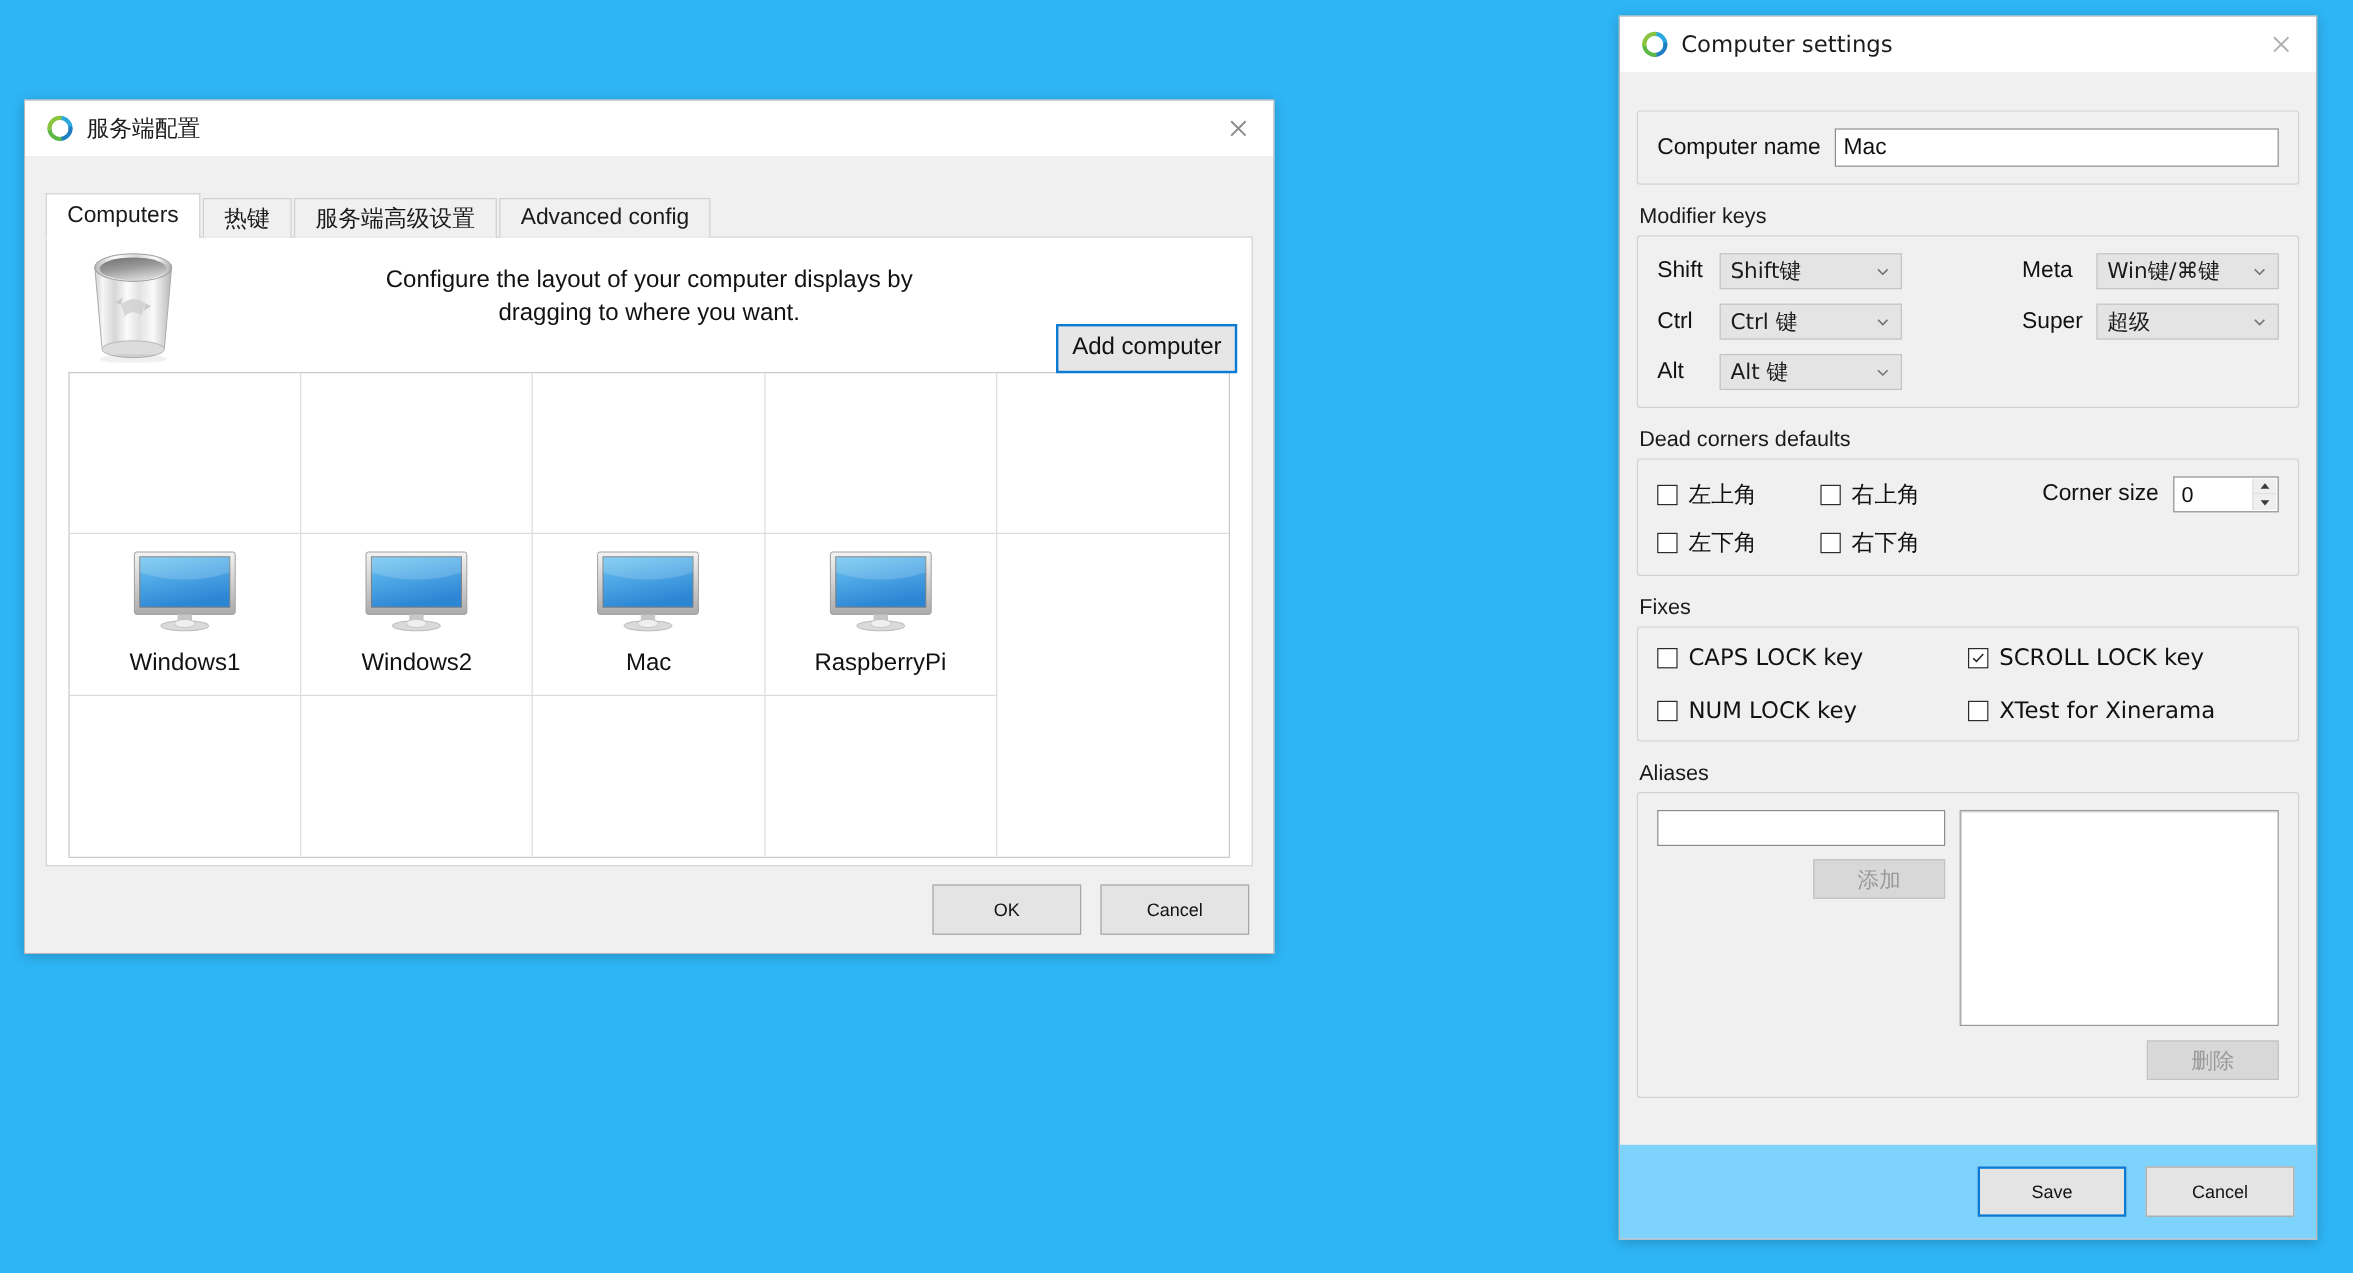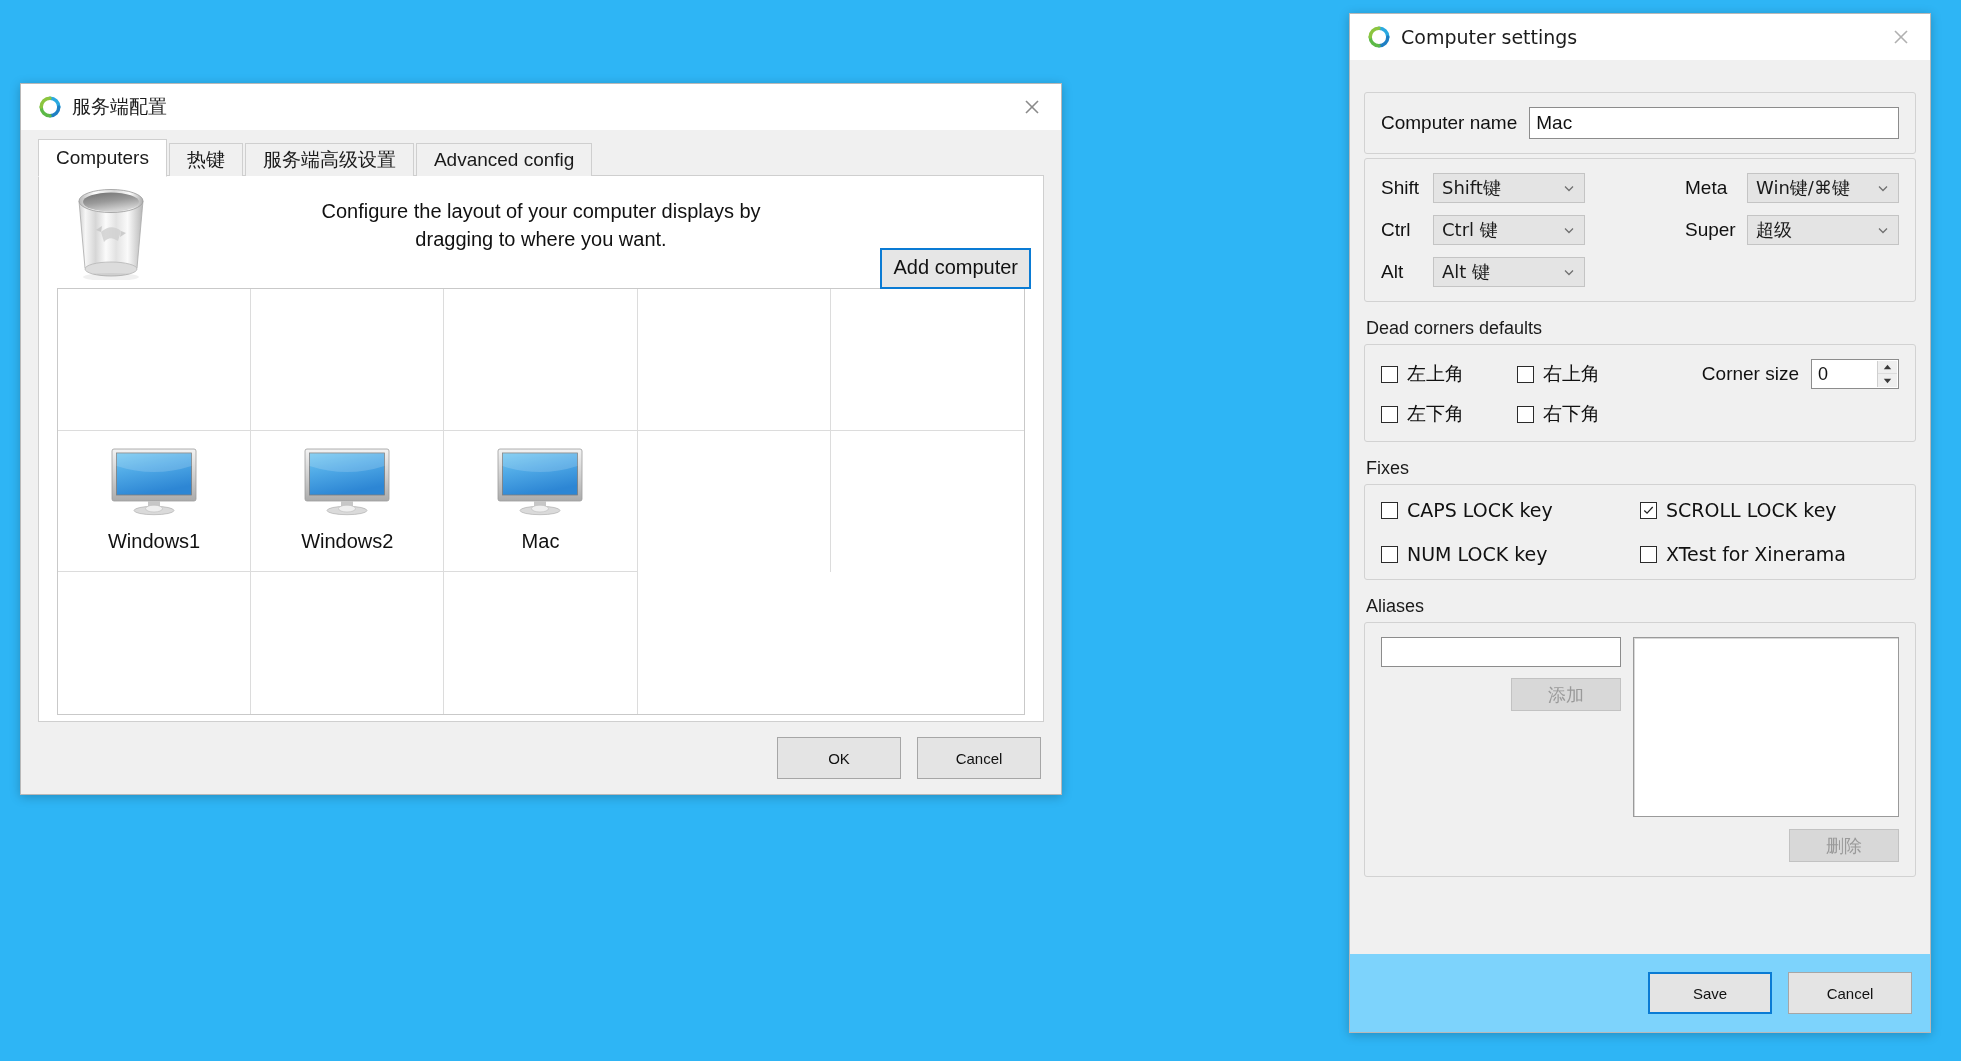--- a/index.html
+++ b/index.html
@@ -53,21 +53,21 @@
   
   .app-logo { width: 22px; height: 22px; flex: 0 0 auto; }
 
   
   #server-config {
     left: 20px; top: 83px;
     width: 1042px; height: 712px;
   }
   .lw-body {
     flex: 1 1 auto;
-    padding: 8px 17px 0 17px;
+    padding: 30px 17px 0 17px;
     display: flex;
     flex-direction: column;
     background: #f0f0f0;
   }
   .tabstrip {
     display: flex;
     align-items: flex-end;
     height: 38px;
     position: relative;
     z-index: 2;
@@ -470,20 +470,33 @@
                 <path d="M6.5 5 L81.5 5 L81.5 18 Q44 30 6.5 18 Z" fill="#ffffff" opacity="0.16"></path>
                 <rect x="38" y="53" width="12" height="7" fill="#c7c7c7"></rect>
                 <ellipse cx="44" cy="62.5" rx="20" ry="4.2" fill="#dadada" stroke="#b0b0b0" stroke-width="0.7"></ellipse>
                 <ellipse cx="44" cy="60.6" rx="8.5" ry="3.4" fill="#efefef" stroke="#bdbdbd" stroke-width="0.6"></ellipse>
               </svg>
             </span>
             <span class="mon-label">Mac</span>
           </div>
 
 
+          <div class="cell">
+            <span class="mon-wrap">
+              <svg viewBox="0 0 88 68" width="88" height="68">
+                <rect x="2" y="1" width="84" height="52" rx="2" fill="url(#bez1)" stroke="#9c9c9c" stroke-width="0.8"></rect>
+                <rect x="6.5" y="5" width="75" height="42" fill="url(#scr1)" stroke="#7d7d7d" stroke-width="0.8"></rect>
+                <path d="M6.5 5 L81.5 5 L81.5 18 Q44 30 6.5 18 Z" fill="#ffffff" opacity="0.16"></path>
+                <rect x="38" y="53" width="12" height="7" fill="#c7c7c7"></rect>
+                <ellipse cx="44" cy="62.5" rx="20" ry="4.2" fill="#dadada" stroke="#b0b0b0" stroke-width="0.7"></ellipse>
+                <ellipse cx="44" cy="60.6" rx="8.5" ry="3.4" fill="#efefef" stroke="#bdbdbd" stroke-width="0.6"></ellipse>
+              </svg>
+            </span>
+            <span class="mon-label">RaspberryPi</span>
+          </div>
 
           <div class="cell r3"></div>
           <div class="cell r3"></div>
           <div class="cell r3"></div>
           <div class="cell r3"></div>
           <div class="cell r3"></div>
         </div>
       </div>
     </div>
 
@@ -516,20 +529,21 @@
 
     <div class="rw-body">
 
       <div class="groupbox" style="margin-top:4px;">
         <div class="row" style="gap:12px;">
           <span class="lbl">Computer name</span>
           <span class="textinput" style="flex:1 1 auto;">Mac</span>
         </div>
       </div>
 
+      <div class="grp-title">Modifier keys</div>
       <div class="groupbox">
         <div class="mod-grid">
           <span class="lbl">Shift</span>
           <div class="combo">
             <span class="cval">Shift键</span>
             <svg class="chev" viewBox="0 0 14 14">
                 <path d="M3 5.5 L7 9.5 L11 5.5" fill="none" stroke="#333" stroke-width="1.3"></path>
               </svg>
           </div>
           <span></span>

